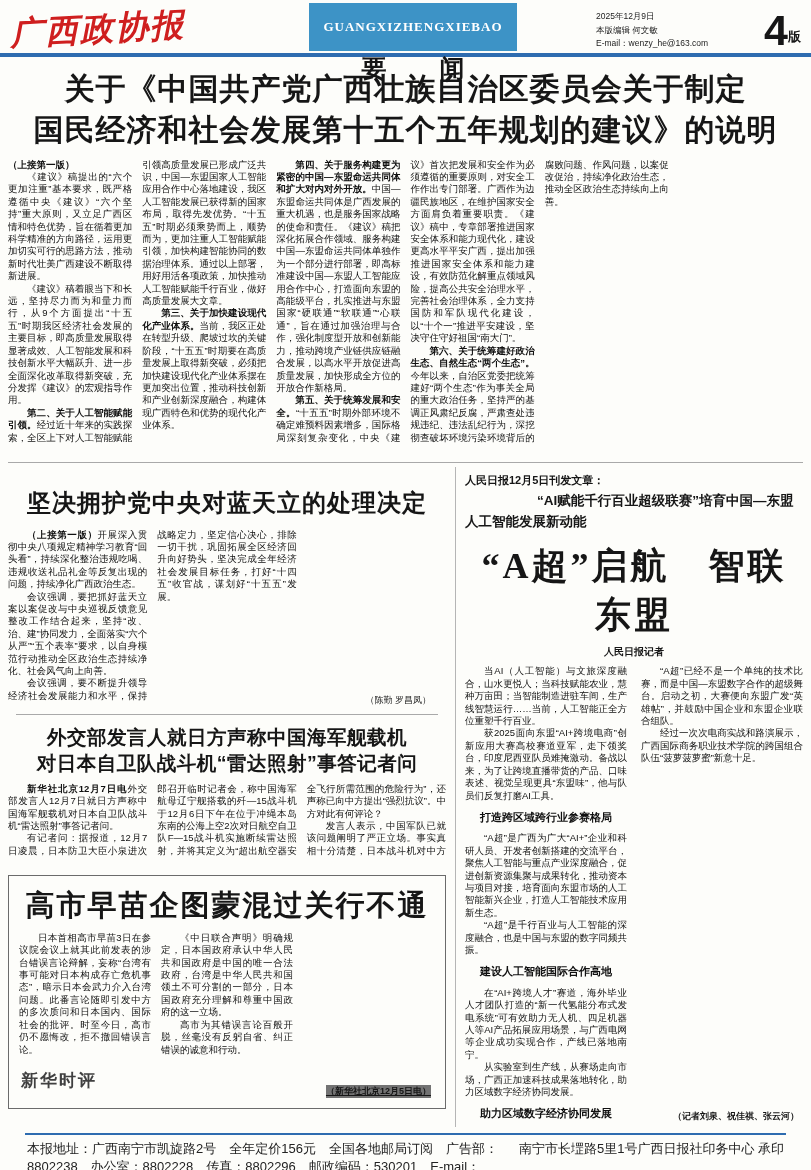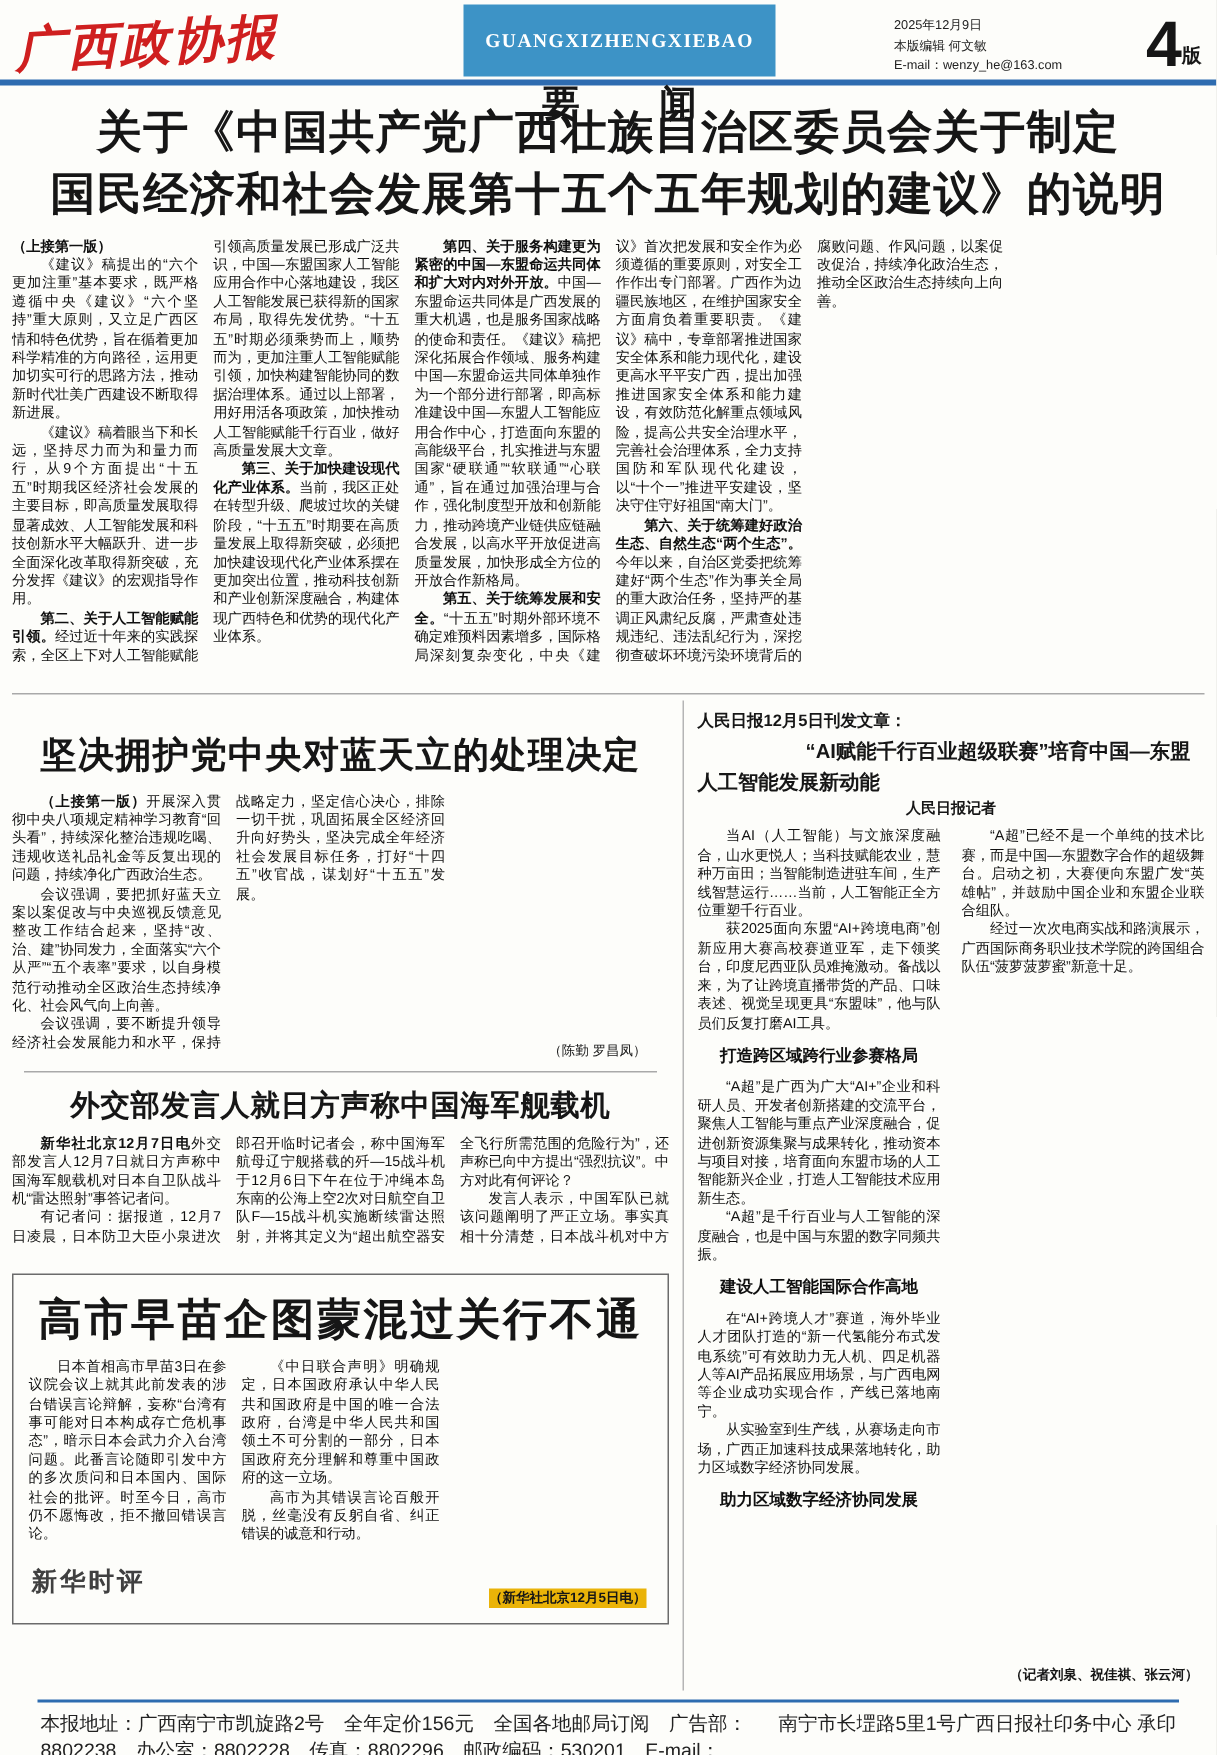--- a/index.html
+++ b/index.html
@@ -40,21 +40,21 @@
   
   .waijiaobu h3{font-size:19.5px;font-weight:900;text-align:center;line-height:1.34;margin:9px 0 7px;letter-spacing:0.5px;}
   .waijiaobu-body{column-count:3;column-gap:10px;column-fill:auto;height:82px;overflow:hidden;}
   
   .gaoshi{border:1px solid #6b6b6b;margin-top:10px;padding:8px 10px 10px;position:relative;height:234px;box-sizing:border-box;}
   .gaoshi h2{font-size:29px;font-weight:900;text-align:center;letter-spacing:2px;margin:2px 0 6px;}
   .byline-center{text-align:center;font-size:10px;font-weight:bold;margin:0 0 6px;}
   .gaoshi-body{column-count:3;column-gap:10px;column-fill:auto;height:148px;overflow:hidden;}
   .xinhua-label{position:absolute;left:12px;bottom:14px;color:#404040;font-weight:900;font-size:17px;
                 letter-spacing:2px;background:#fdfdfa;padding:2px 6px 2px 0;}
-  .gaoshi-dateline{position:absolute;right:14px;bottom:10px;font-size:9px;font-weight:bold;background:#eab308;}
+  .gaoshi-dateline{position:absolute;right:14px;bottom:10px;font-size:9px;font-weight:bold;background:#737373;text-decoration:underline;}
   
   .kicker{font-size:11px;font-weight:bold;margin:10px 0 0;}
   .deck{font-size:13.5px;font-weight:bold;line-height:1.55;margin-top:3px;}
   .deck-l1{padding-left:72px;}
   .achao-headline{font-family:"Liberation Serif",serif;font-size:36px;font-weight:900;text-align:center;
                   letter-spacing:3px;margin:10px 0 5px;}
   .achao-body{column-count:2;column-gap:14px;column-fill:auto;height:474px;overflow:hidden;margin-top:6px;}
   .subhead{font-weight:900;text-align:center;font-size:11px;margin:9px 0;text-indent:0;}
   .reporters{position:absolute;right:2px;bottom:4px;font-size:9px;font-weight:bold;background:#fdfdfa;padding:0 2px;}
   
@@ -118,20 +118,21 @@
             <p class="para">会议强调，要不断提升领导经济社会发展能力和水平，保持战略定力，坚定信心决心，排除一切干扰，巩固拓展全区经济回升向好势头，坚决完成全年经济社会发展目标任务，打好“十四五”收官战，谋划好“十五五”发展。</p>
           </div>
         <span class="byline-float">（陈勤 罗昌凤）</span>
       </article>
 
       <hr class="section-rule">
 
       <article class="waijiaobu">
         <h3>
           <div>外交部发言人就日方声称中国海军舰载机</div>
+          <div>对日本自卫队战斗机“雷达照射”事答记者问</div>
         </h3>
         <div class="waijiaobu-body body-text">
             <p class="para"><b>新华社北京12月7日电</b>外交部发言人12月7日就日方声称中国海军舰载机对日本自卫队战斗机“雷达照射”事答记者问。</p>
             <p class="para">有记者问：据报道，12月7日凌晨，日本防卫大臣小泉进次郎召开临时记者会，称中国海军航母辽宁舰搭载的歼—15战斗机于12月6日下午在位于冲绳本岛东南的公海上空2次对日航空自卫队F—15战斗机实施断续雷达照射，并将其定义为“超出航空器安全飞行所需范围的危险行为”，还声称已向中方提出“强烈抗议”。中方对此有何评论？</p>
             <p class="para">发言人表示，中国军队已就该问题阐明了严正立场。事实真相十分清楚，日本战斗机对中方正常军事活动频繁抵近侦察干扰才是最大的海空安全风险。中方不接受日方所谓交涉，已当场驳回，并在北京和东京分别提出反交涉。</p>
           </div>
       </article>
 
       <article class="gaoshi">
         <h2>高市早苗企图蒙混过关行不通</h2>
@@ -148,20 +149,21 @@
 
     <div class="vr"></div>
 
     <div class="right-col">
       <article>
         <div class="kicker">人民日报12月5日刊发文章：</div>
         <div class="deck">
           <div class="deck-l1">“AI赋能千行百业超级联赛”培育中国—东盟</div>
           <div>人工智能发展新动能</div>
         </div>
+        <h1 class="achao-headline">“A超”启航　智联东盟</h1>
         <div class="byline-center">人民日报记者</div>
         <div class="achao-body body-text">
             <p class="para">当AI（人工智能）与文旅深度融合，山水更悦人；当科技赋能农业，慧种万亩田；当智能制造进驻车间，生产线智慧运行……当前，人工智能正全方位重塑千行百业。</p>
             <p class="para">获2025面向东盟“AI+跨境电商”创新应用大赛高校赛道亚军，走下领奖台，印度尼西亚队员难掩激动。备战以来，为了让跨境直播带货的产品、口味表述、视觉呈现更具“东盟味”，他与队员们反复打磨AI工具。</p>
             <div class="subhead">打造跨区域跨行业参赛格局</div>
             <p class="para">“A超”是广西为广大“AI+”企业和科研人员、开发者创新搭建的交流平台，聚焦人工智能与重点产业深度融合，促进创新资源集聚与成果转化，推动资本与项目对接，培育面向东盟市场的人工智能新兴企业，打造人工智能技术应用新生态。</p>
             <p class="para">“A超”是千行百业与人工智能的深度融合，也是中国与东盟的数字同频共振。</p>
             <div class="subhead">建设人工智能国际合作高地</div>
             <p class="para">在“AI+跨境人才”赛道，海外毕业人才团队打造的“新一代氢能分布式发电系统”可有效助力无人机、四足机器人等AI产品拓展应用场景，与广西电网等企业成功实现合作，产线已落地南宁。</p>
             <p class="para">从实验室到生产线，从赛场走向市场，广西正加速科技成果落地转化，助力区域数字经济协同发展。</p>

